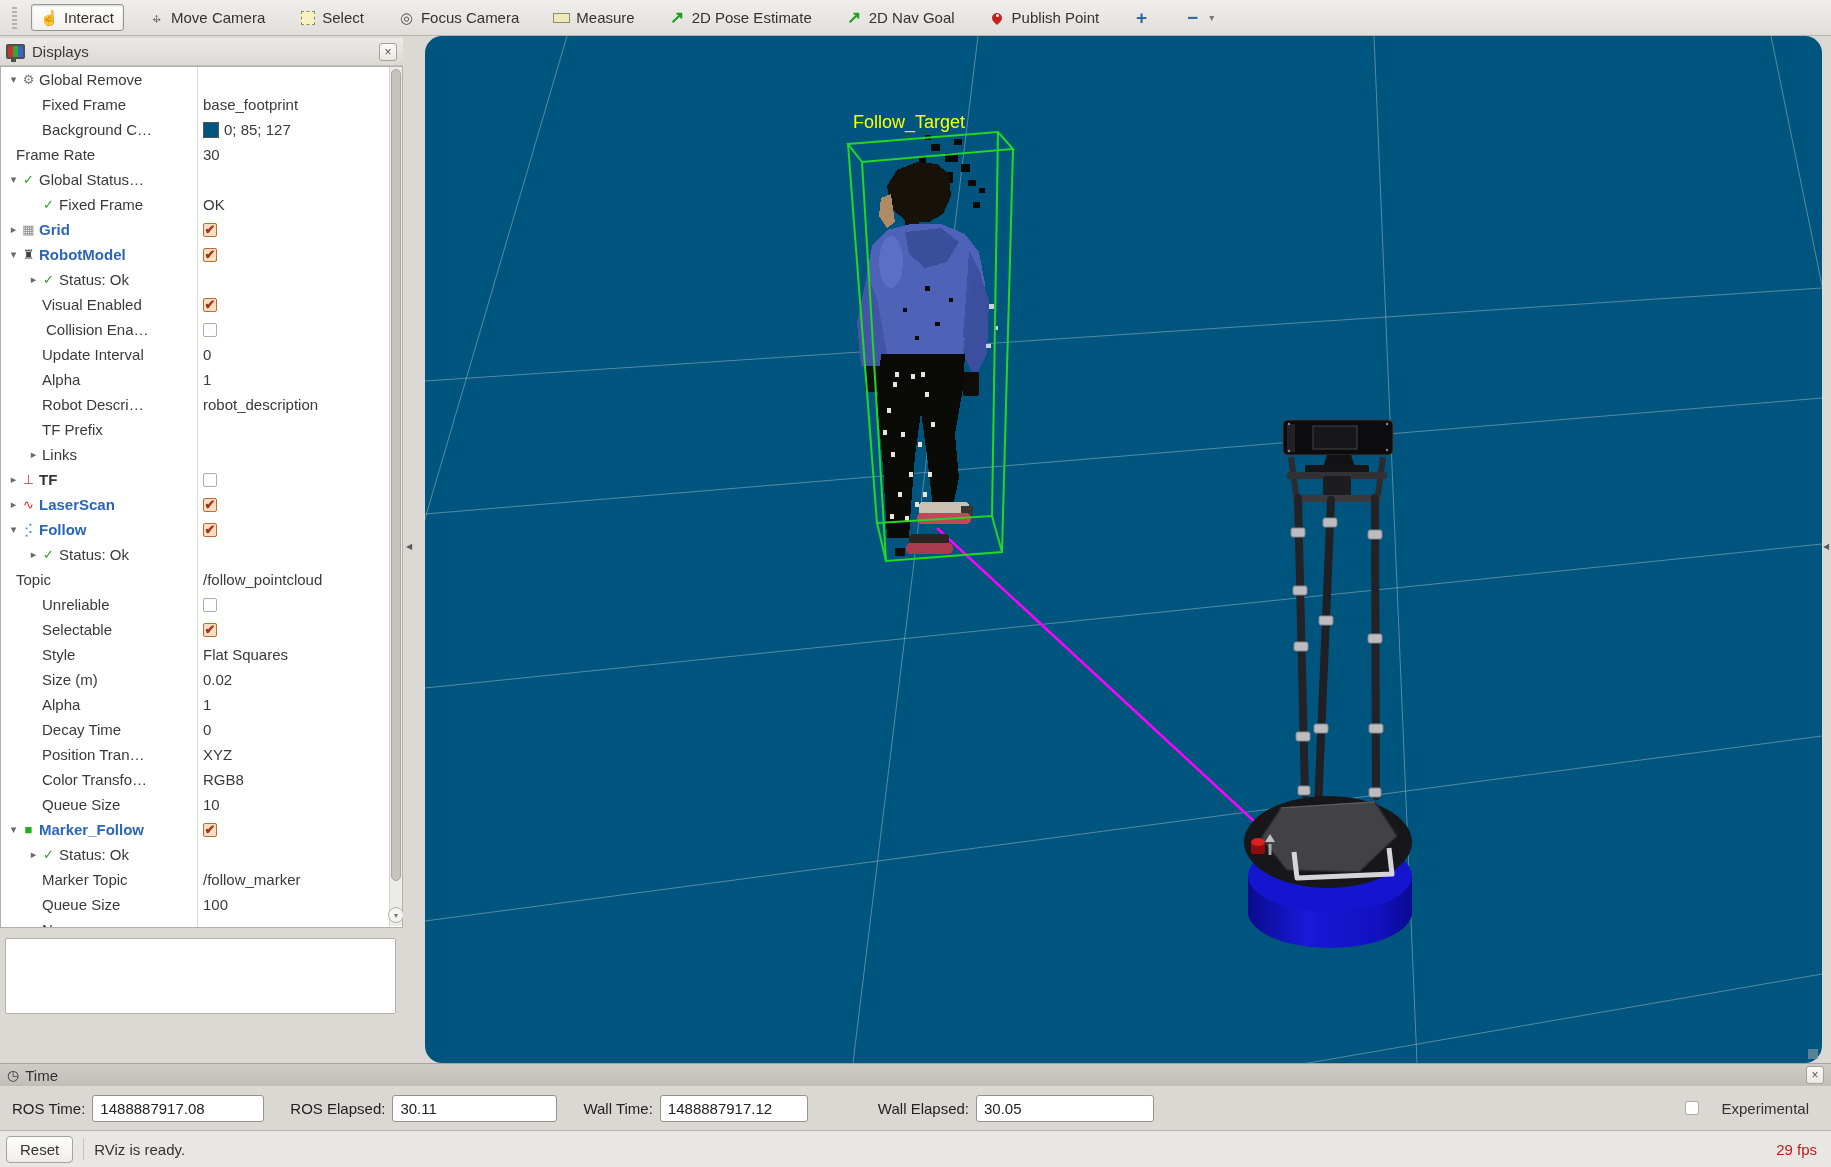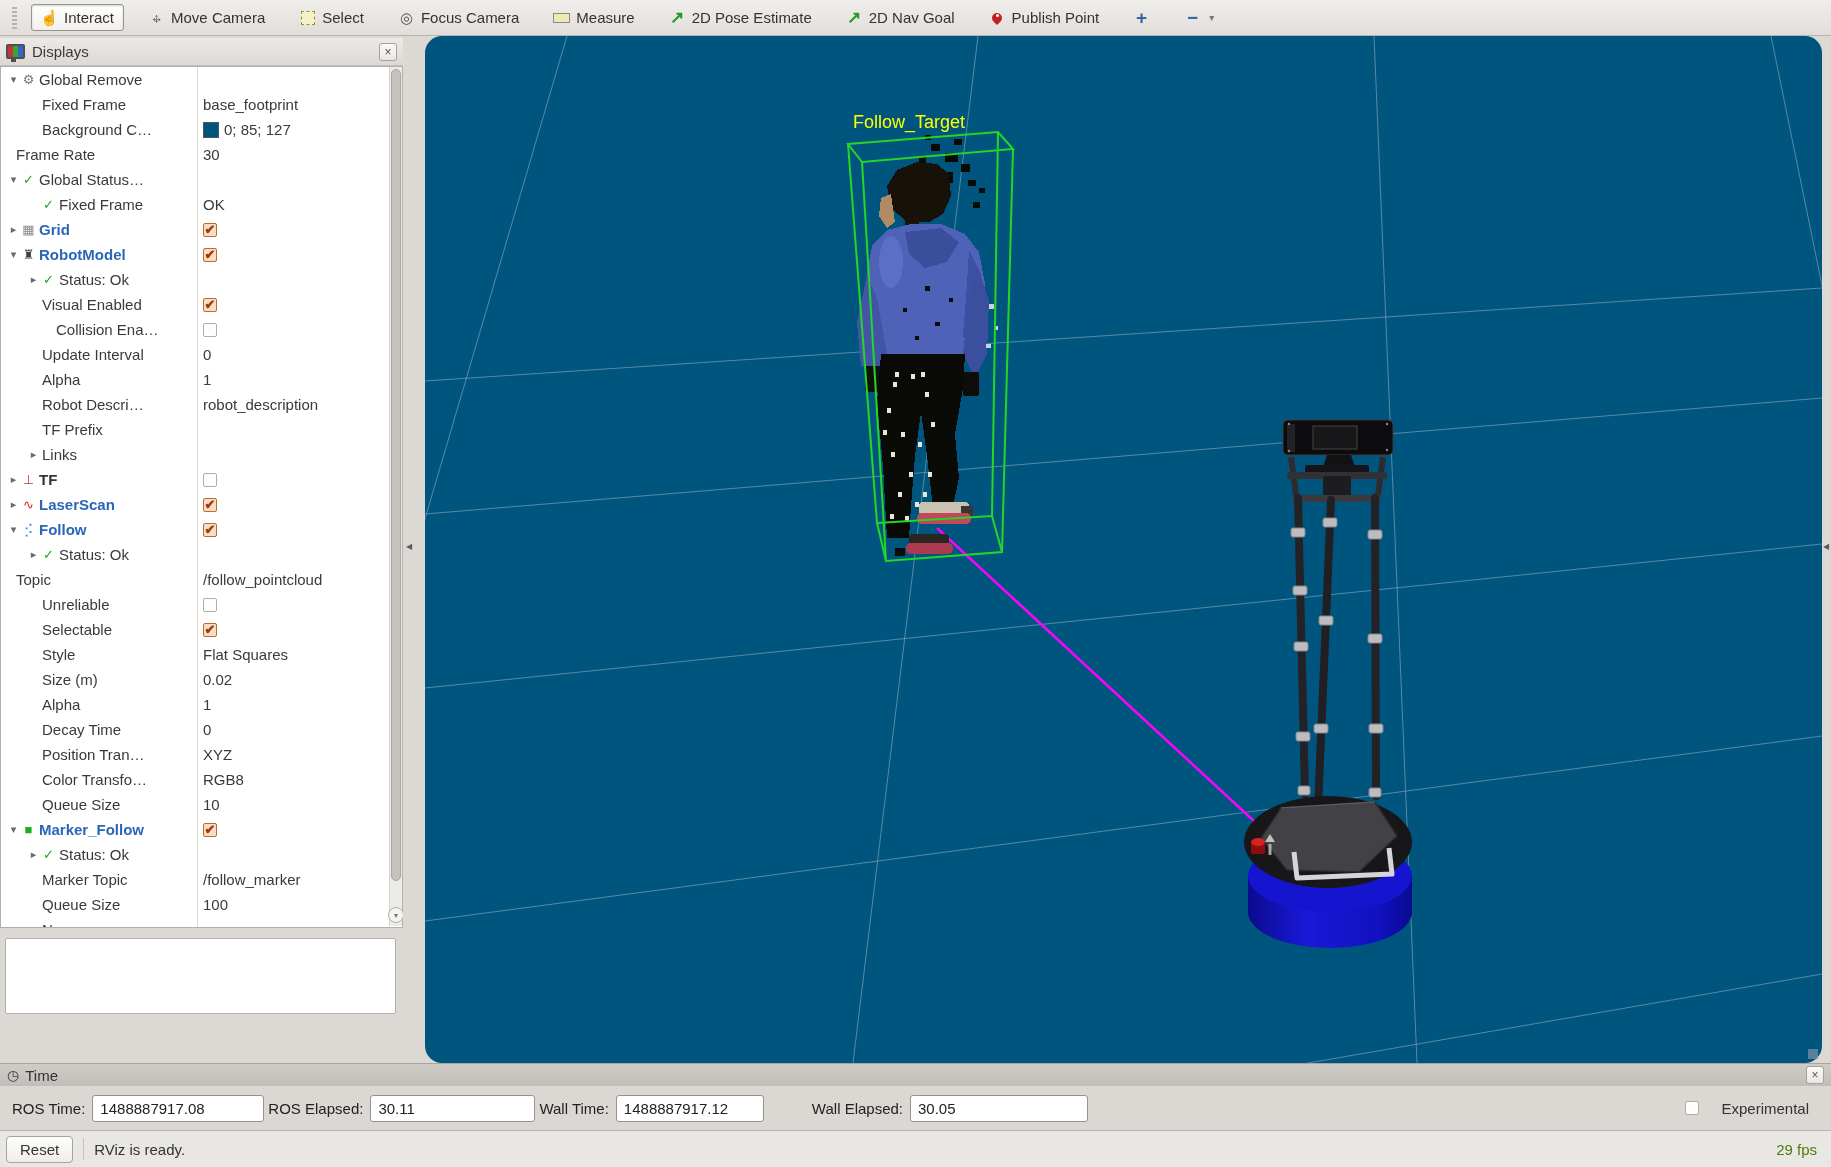--- a/index.html
+++ b/index.html
@@ -85,34 +85,34 @@
   .split-arrow{position:absolute;top:506px;left:3px;color:#5a5a5a;font-size:8px;}
   
   .viewport{position:absolute;left:425px;top:36px;width:1397px;height:1027px;background:#00557f;border-radius:17px;}
   
   .time-header{position:absolute;left:0;top:1063px;width:1831px;height:23px;box-sizing:border-box;
     background:linear-gradient(#cfccc8,#c1beba);border-top:1px solid #a8a5a0;
     display:flex;align-items:center;gap:6px;padding:0 7px;}
   .clock-glyph{font-size:14px;color:#444;}
   .time-body{position:absolute;left:0;top:1086px;width:1831px;height:44px;box-sizing:border-box;
     background:#dbd8d4;display:flex;align-items:center;padding:0 12px;}
-  #time-fields{display:flex;align-items:center;gap:4px;}
+  #time-fields{display:flex;align-items:center;gap:26px;}
   .tfield{display:flex;align-items:center;gap:7px;}
   .tfield.gap{margin-left:44px;}
   .tf-label{color:#222;white-space:nowrap;}
   .tf-input{height:27px;box-sizing:border-box;border:1px solid #96928c;border-radius:3px;
     background:#fff;padding:0 7px;font-size:15px;font-family:inherit;color:#222;}
   .experimental{margin-left:auto;display:flex;align-items:center;gap:22px;margin-right:10px;}
   
   .status-bar{position:absolute;left:0;top:1130px;width:1831px;height:37px;box-sizing:border-box;
     background:#e9e7e3;border-top:1px solid #b7b4af;display:flex;align-items:center;padding:0 6px;gap:10px;}
   .reset-btn{height:27px;padding:0 13px;border:1px solid #a7a39d;border-radius:4px;
     background:linear-gradient(#fefefd,#efede9);font-size:15px;font-family:inherit;color:#333;}
   .sb-sep{width:1px;height:22px;background:#c6c3be;}
-  .fps{margin-left:auto;margin-right:8px;color:#4d7c0f;}
+  .fps{margin-left:auto;margin-right:8px;color:#b91c1c;}
 </style>
 </head>
 <body>
 
 <div class="toolbar">
   <span class="tb-handle"></span>
   <div id="toolbar-buttons" style="display:flex;align-items:center;gap:14px;">
       <div class="tb-btn pressed">
         <span class="tb-ic interact-hand-icon" style="color: rgb(63, 63, 63);">☝</span>
         <span class="tb-label">Interact</span>
@@ -251,21 +251,21 @@
       <div class="trow">
         <div class="tcell-l" style="padding-left: 26px;">
           <span class="texp"></span>
           <span class="tlabel">Visual Enabled</span>
         </div>
         <div class="tcell-r">
           <span class="cb on">✔</span>
         </div>
       </div>
       <div class="trow">
-        <div class="tcell-l" style="padding-left: 40px;">
+        <div class="tcell-l" style="padding-left: 30px;">
           <span class="texp"></span>
           <span class="tlabel">Collision Ena…</span>
         </div>
         <div class="tcell-r">
           <span class="cb"></span>
         </div>
       </div>
       <div class="trow">
         <div class="tcell-l" style="padding-left: 26px;">
           <span class="texp"></span>

